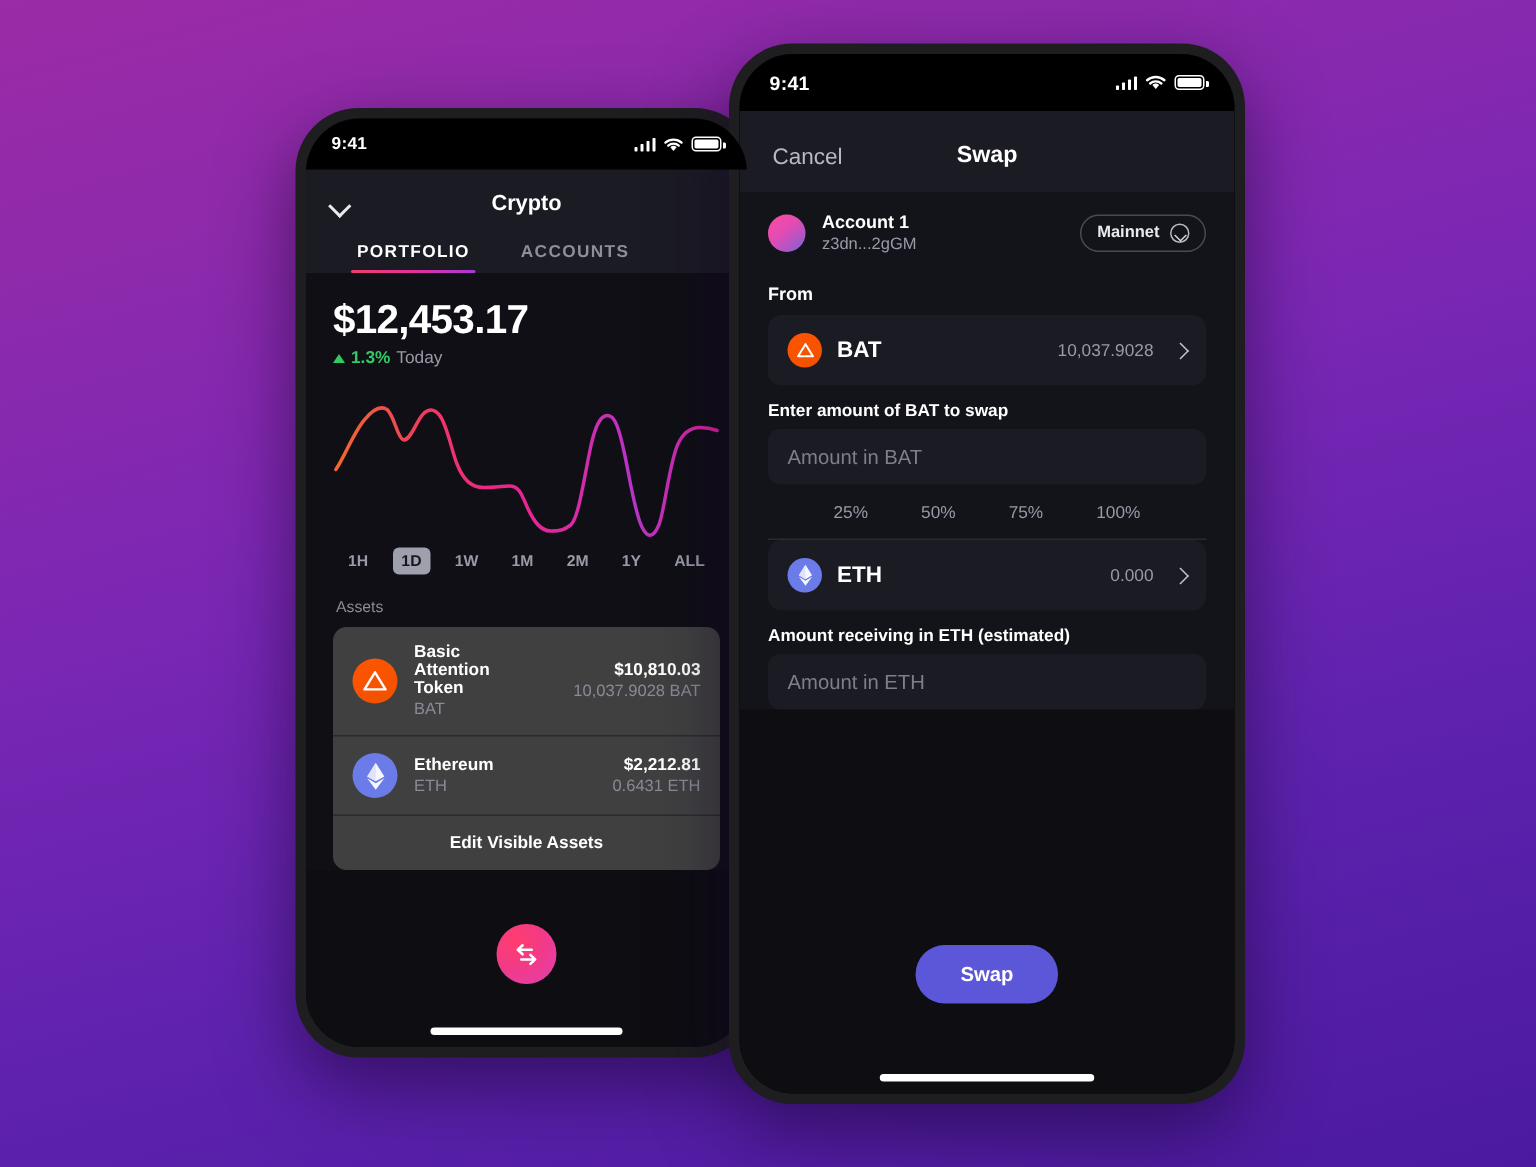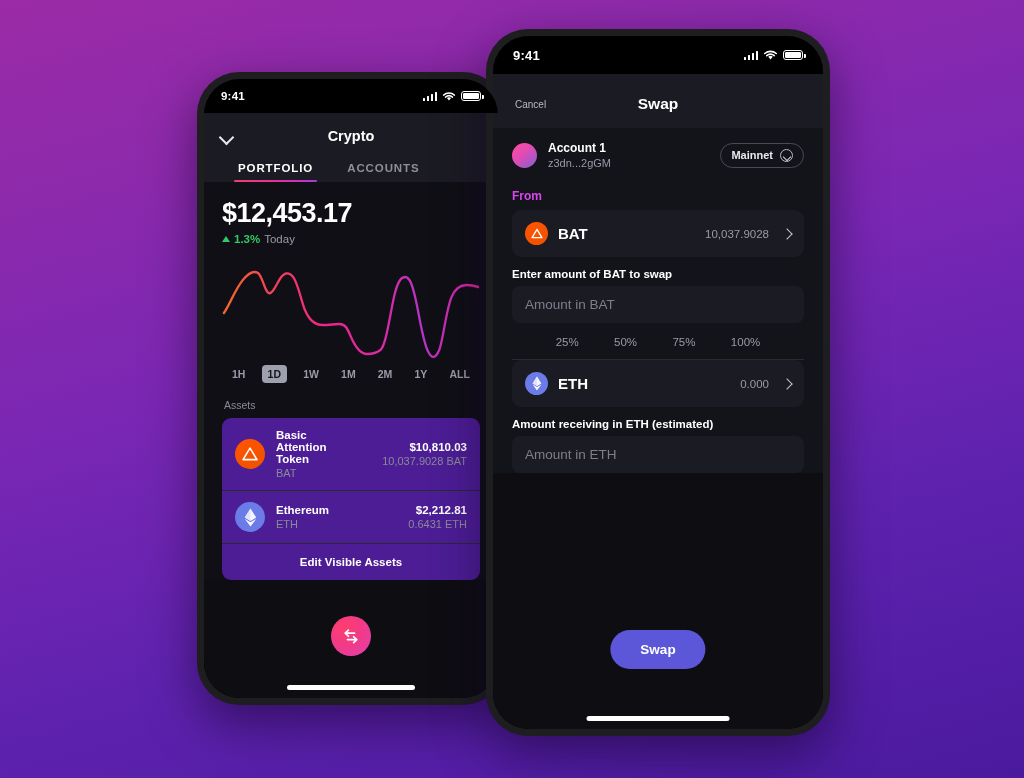--- a/index.html
+++ b/index.html
@@ -72,21 +72,21 @@
 
   .chartbox { height:108px; margin-top:10px; position:relative; }
   .chartbox svg { width:100%; height:100%; display:block; }
 
   .ranges { display:flex; justify-content:space-between; align-items:center;
             padding:2px 4px 0; }
   .range { font-size:10.5px; color:#9a9aa8; font-weight:700; padding:3px 6px; border-radius:4px; }
   .range.active { background:#9ea0ad; color:#16161c; }
 
   .assets-label { color:#8a8a98; font-size:10.5px; margin:16px 0 7px 2px; }
-  .asset-card { background:#4c1d95; border-radius:9px; overflow:hidden; }
+  .asset-card { background:#404040; border-radius:9px; overflow:hidden; }
   .asset-row { display:flex; align-items:center; gap:11px; padding:11px 13px; }
   .asset-row + .asset-row { border-top:1px solid #2a2a33; }
   .coin { width:30px; height:30px; border-radius:50%; flex:none; position:relative;
           display:flex; align-items:center; justify-content:center; }
   .coin.bat { background:linear-gradient(150deg,#ff5500,#f05100); }
   .coin.eth { background:#6b7ce8; }
   .asset-mid { flex:1; min-width:0; }
   .asset-name { color:#fff; font-size:11.5px; font-weight:700; }
   .asset-sym  { color:#8a8a98; font-size:11px; margin-top:2px; }
   .asset-right { text-align:right;margin-left:12px; }
@@ -96,39 +96,39 @@
                  font-size:11.5px; font-weight:700; padding:12px 0; }
 
   .fab { position:absolute; bottom:42px; left:50%; transform:translateX(-50%);
          width:40px; height:40px; border-radius:50%;
          background:radial-gradient(circle at 32% 28%, #ff3d6e 0%, #f23a86 45%, #e040b4 100%);
          display:flex; align-items:center; justify-content:center; }
 
   
   .rp-navbar { background:#1b1b23; padding-top:44px; height:92px; display:flex;
                align-items:center; padding-left:22px; position:relative; }
-  .rp-cancel { color:#b9b9c6; font-size:10px; }
+  .rp-cancel { color:#b9b9c6; font-size:15px; }
   .rp-title { position:absolute; left:0; right:0; text-align:center; color:#fff;
               font-size:15.5px; font-weight:700; pointer-events:none; }
   .rp-body { background:#13131a; padding:0 19px; }
 
   .acct-row { display:flex; align-items:center; gap:11px; padding:13px 0 11px; }
   .avatar { width:25px; height:25px; border-radius:50%; flex:none;
             background:linear-gradient(140deg,#ff4d9e 0%, #e14bb4 45%, #7b63d6 100%); }
   .acct-name { color:#fff; font-size:12px; font-weight:700; }
   .acct-addr { color:#9a9aa8; font-size:11px; margin-top:2px; }
   .net-pill { margin-left:auto; display:flex; align-items:center; gap:7px;
               border:1px solid #4a4a57; border-radius:14px; padding:5px 10px; }
   .net-pill span.lbl { color:#e9e9ee; font-size:11px; font-weight:700; }
   .circ-chev { width:13px; height:13px; border-radius:50%; border:1.2px solid #b9b9c6;
                position:relative; flex:none; }
   .circ-chev::before{content:"";position:absolute;left:3.2px;top:4px;width:5px;height:5px;
      border-left:1.2px solid #d6d6de;border-bottom:1.2px solid #d6d6de;transform:rotate(-45deg);}
 
-  .sec-label { color:#d946ef; font-size:12px; font-weight:700; margin:9px 0 7px; }
+  .sec-label { color:#ffffff; font-size:12px; font-weight:700; margin:9px 0 7px; }
   .token-card { background:#1b1b23; border-radius:9px; display:flex; align-items:center;
                 gap:10px; padding:12px 13px; }
   .token-card .coin { width:23px; height:23px; }
   .token-sym { color:#fff; font-size:15px; font-weight:700; }
   .token-bal { margin-left:auto; color:#9a9aa8; font-size:11.5px; }
   .chev-right { width:8px; height:8px; border-top:1.7px solid #c6c6d0;
                 border-right:1.7px solid #c6c6d0; transform:rotate(45deg); flex:none; margin-left:4px; }
   .field-label { color:#fff; font-size:11.5px; font-weight:700; margin:11px 0 6px; }
   .amt-field { background:#1b1b23; border-radius:8px; padding:11px 13px;
                color:#7e7e8d; font-size:13.5px; }

